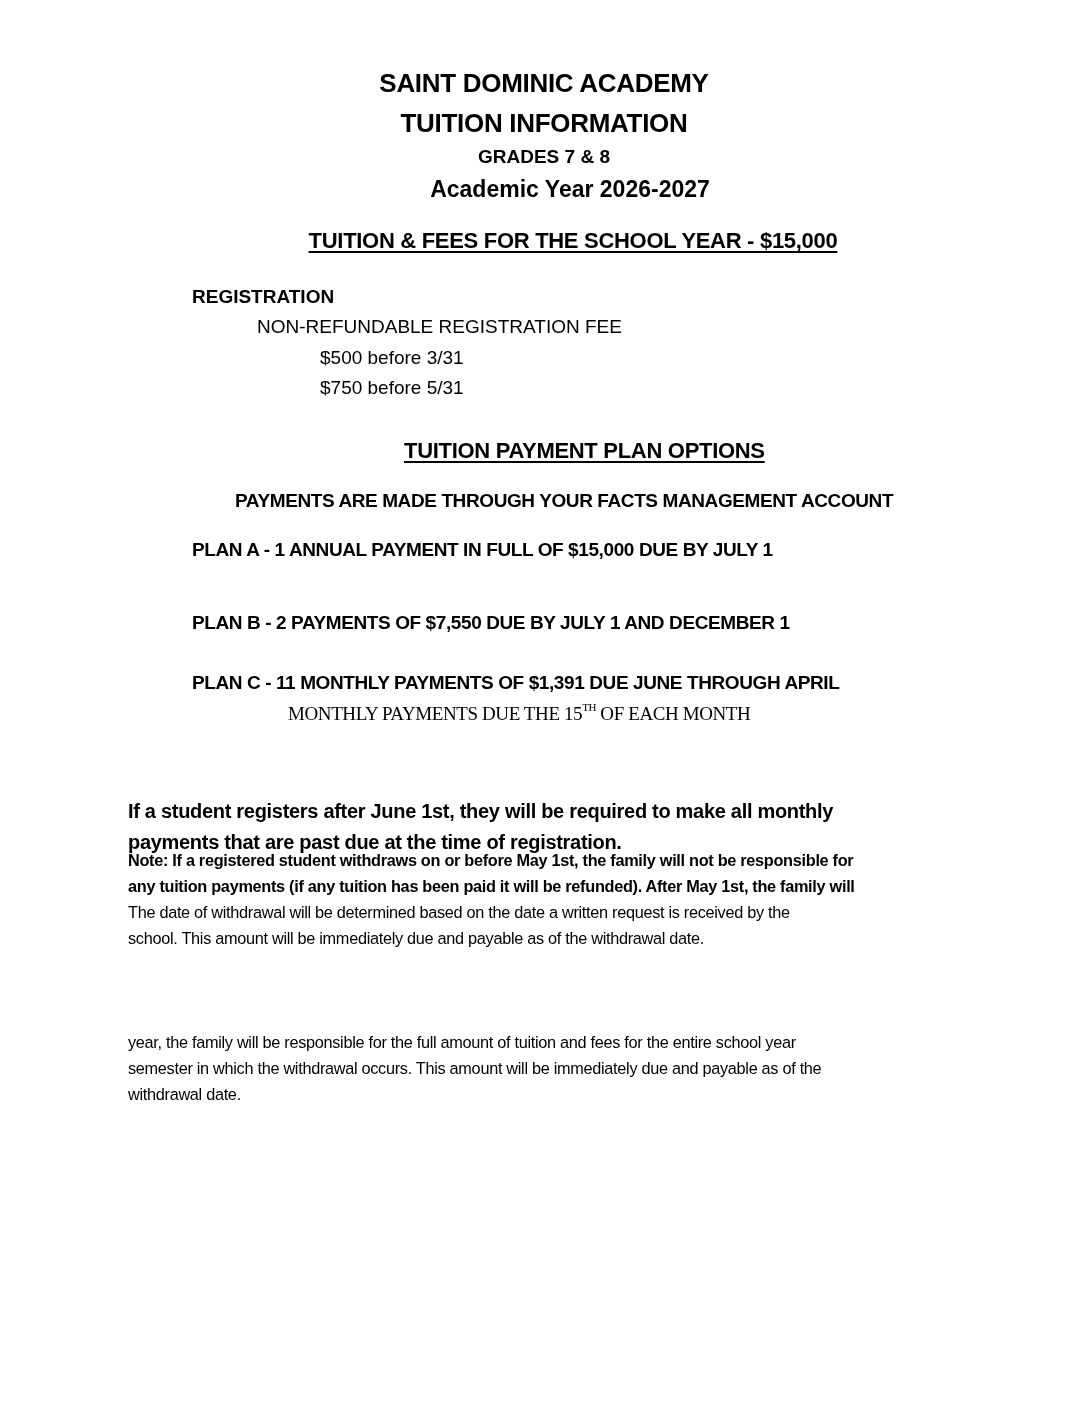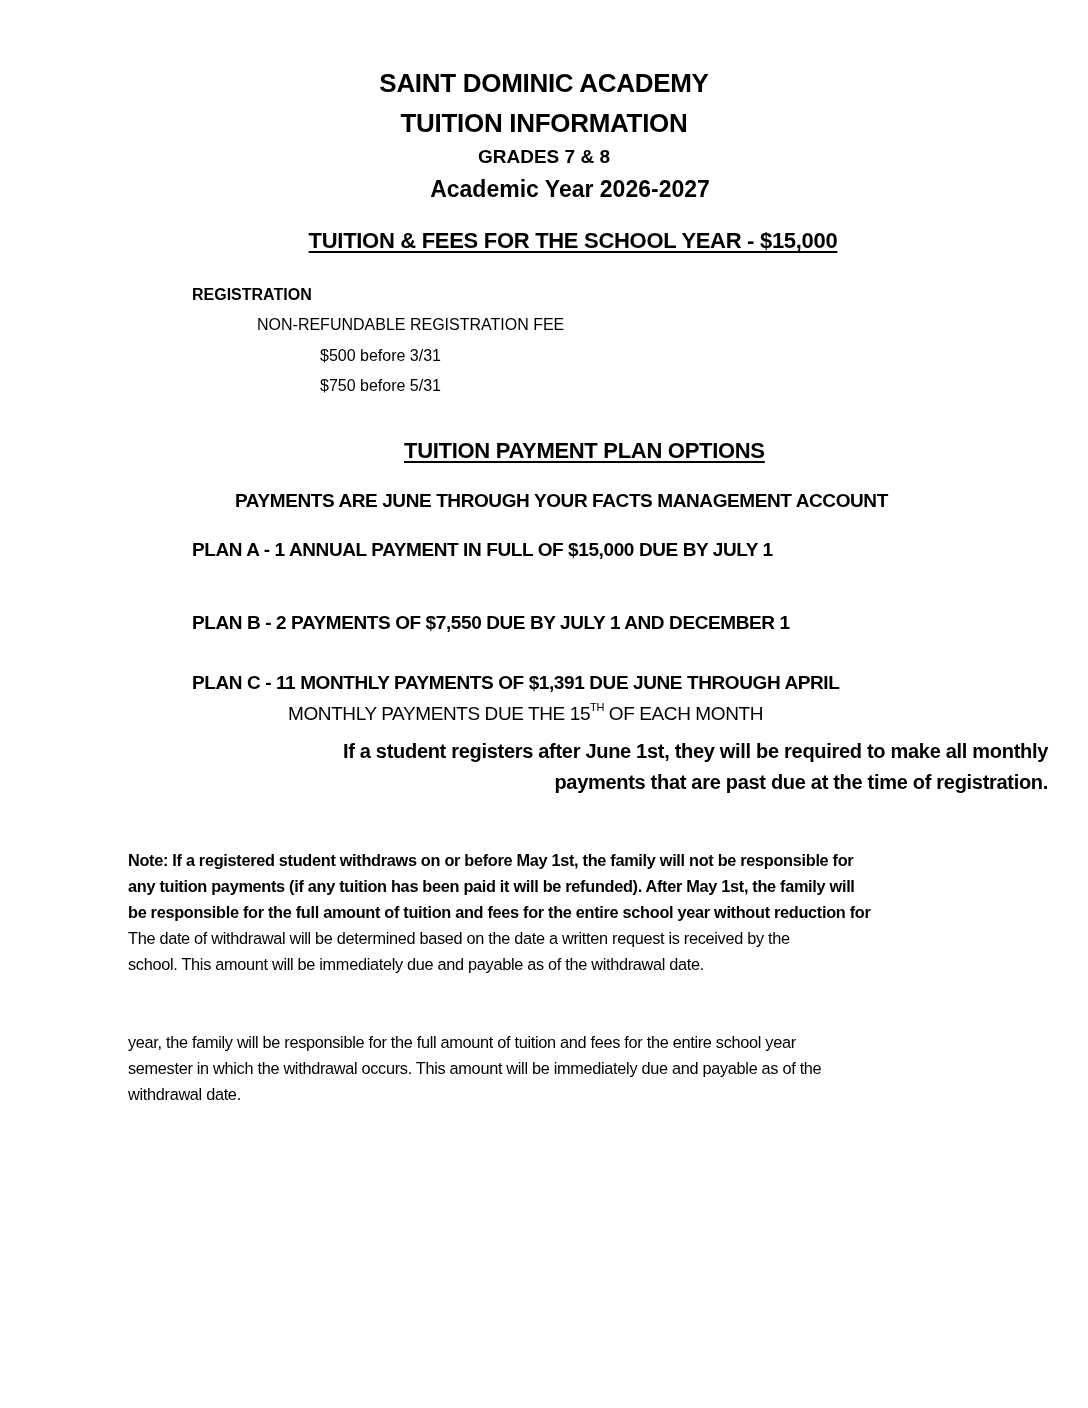--- a/index.html
+++ b/index.html
@@ -6,21 +6,21 @@
   body { width: 1088px; height: 1408px; position: relative; overflow: hidden;
          font-family: "Liberation Sans", sans-serif; color: #000; }
   .abs { position: absolute; white-space: nowrap; }
   .center { left: 0; width: 1088px; text-align: center; }
   .b { font-weight: bold; }
   .u { text-decoration: underline; text-underline-offset: 3px; }
   .t1 { font-size: 26px; letter-spacing: -0.3px; }
   .t2 { font-size: 19px; }
   .t3 { font-size: 23px; }
   .sec { font-size: 22px; letter-spacing: -0.3px; }
-  .reg { font-size: 16px; }
+  .reg { font-size: 19px; }
   .plan { font-size: 19px; letter-spacing: -0.4px; }
   .para-lg { font-size: 20px; line-height: 31px; letter-spacing: -0.3px; }
   .para { font-size: 16.3px; line-height: 26px; letter-spacing: -0.3px; }
   .para-block { position: absolute; left: 128px; width: 920px; }
   sup { font-size: 11px; vertical-align: top; position: relative; top: -2px; }
 </style>
 </head>
 <body>
 
 <div>
@@ -31,38 +31,37 @@
   <div class="abs center b t3" style="top:176px;margin-left:26px;">Academic Year 2026-2027</div>
 
   <div class="abs center b u sec" style="top:228px;padding-left:29px;">TUITION &amp; FEES FOR THE SCHOOL YEAR - $15,000</div>
 
   <div class="abs b reg" style="left:192px; top:286px;">REGISTRATION</div>
   <div class="abs reg" style="left:257px; top:316px;">NON-REFUNDABLE REGISTRATION FEE</div>
   <div class="abs reg" style="left:320px; top:347px;">$500 before 3/31</div>
   <div class="abs reg" style="left:320px; top:377px;">$750 before 5/31</div>
 
   <div class="abs b u sec" style="left:404px; top:438px;">TUITION PAYMENT PLAN OPTIONS</div>
-  <div class="abs b plan" style="left:235px; top:490px;">PAYMENTS ARE JUNE THROUGH YOUR FACTS MANAGEMENT ACCOUNT</div>
+  <div class="abs b plan" style="left:235px; top:490px;">PAYMENTS ARE MADE THROUGH YOUR FACTS MANAGEMENT ACCOUNT</div>
 
   <div class="abs b plan" style="left:192px; top:539px;">PLAN A - 1 ANNUAL PAYMENT IN FULL OF $15,000 DUE BY JULY 1</div>
   <div class="abs b plan" style="left:192px; top:612px;">PLAN B - 2 PAYMENTS OF $7,550 DUE BY JULY 1 AND DECEMBER 1</div>
   <div class="abs b plan" style="left:192px; top:672px;">PLAN C - 11 MONTHLY PAYMENTS OF $1,391 DUE JUNE THROUGH APRIL</div>
-  <div class="abs plan" style="left:288px; top:703px;">
+  <div class="abs plan" style="left:288px; top:703px;font-family:Liberation Serif, serif;">
     <span>MONTHLY PAYMENTS DUE THE 15</span><sup>TH</sup><span> OF EACH MONTH</span>
   </div>
 
-  <div class="para-block b para-lg" style="top:736px;text-align:right;">
+  <div class="para-block b para-lg" style="top:796px;">
     <div>If a student registers after June 1st, they will be required to make all monthly</div>
     <div>payments that are past due at the time of registration.</div>
   </div>
 
   <div class="para-block para" style="top:847px;">
     <div class="b">Note:  If a registered student withdraws on or before May 1st, the family will not be responsible for</div>
     <div class="b">any tuition payments (if any tuition has been paid it will be refunded).  After May 1st, the family will</div>
-    <div class="b">be responsible for the full amount of tuition and fees for the entire school year without reduction for</div>
     <div>The date of withdrawal will be determined based on the date a written request is received by the</div>
     <div>school.  This amount will be immediately due and payable as of the withdrawal date.</div>
   </div>
 
   <div class="para-block para" style="top:1029px;">
     <div>year, the family will be responsible for the full amount of tuition and fees for the entire school year</div>
     <div>semester in which the withdrawal occurs.  This amount will be immediately due and payable as of the</div>
     <div>withdrawal date.</div>
   </div>
 

